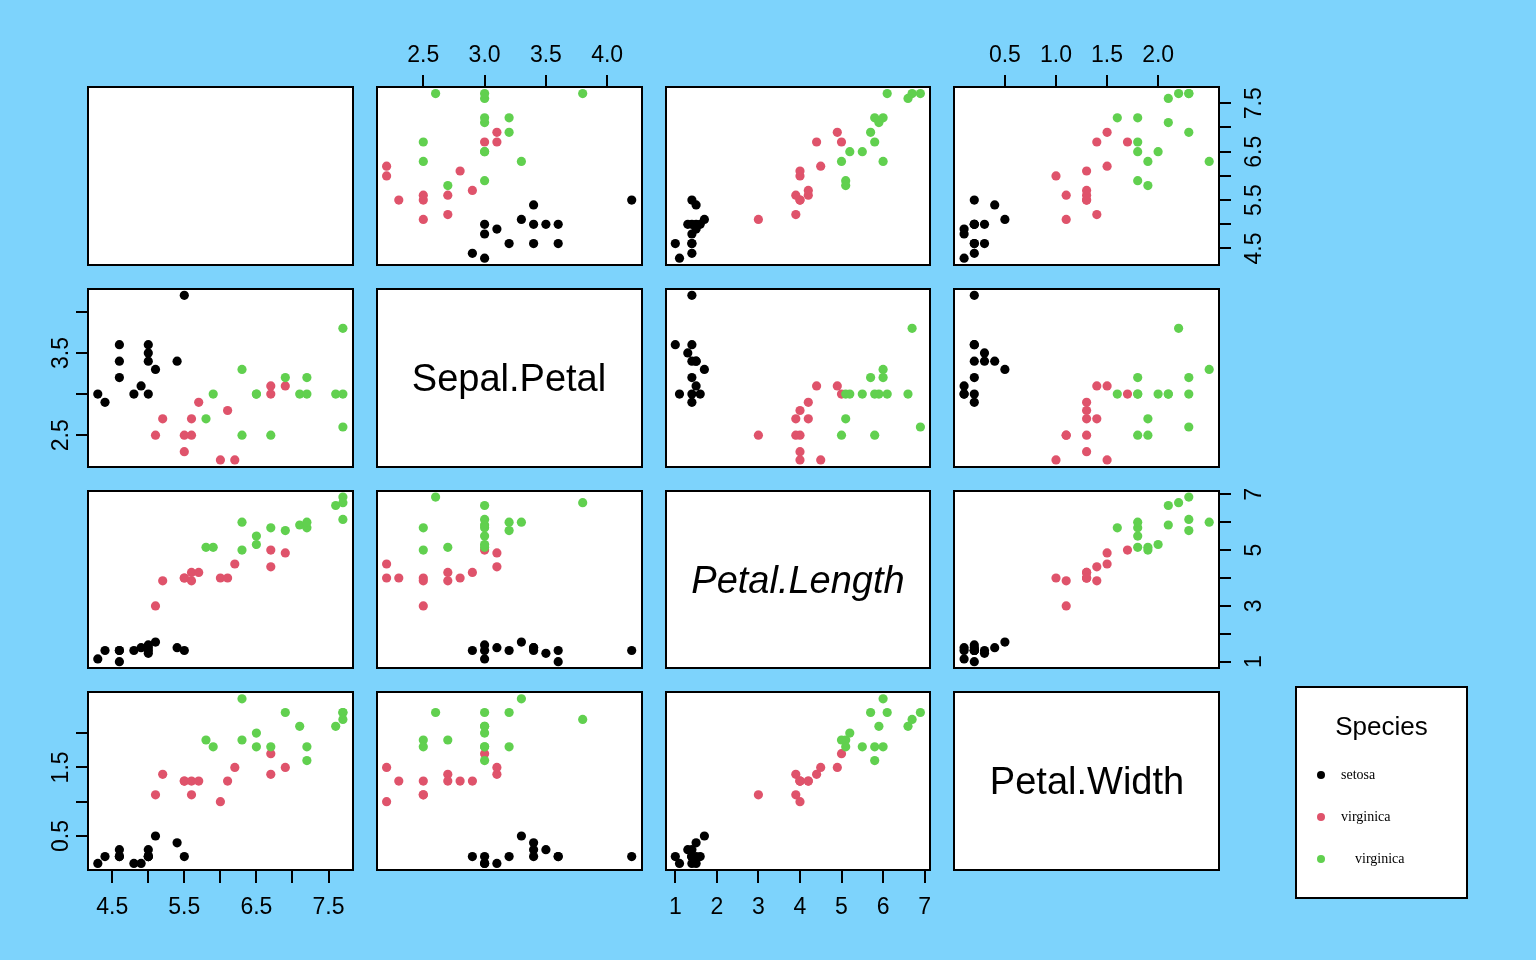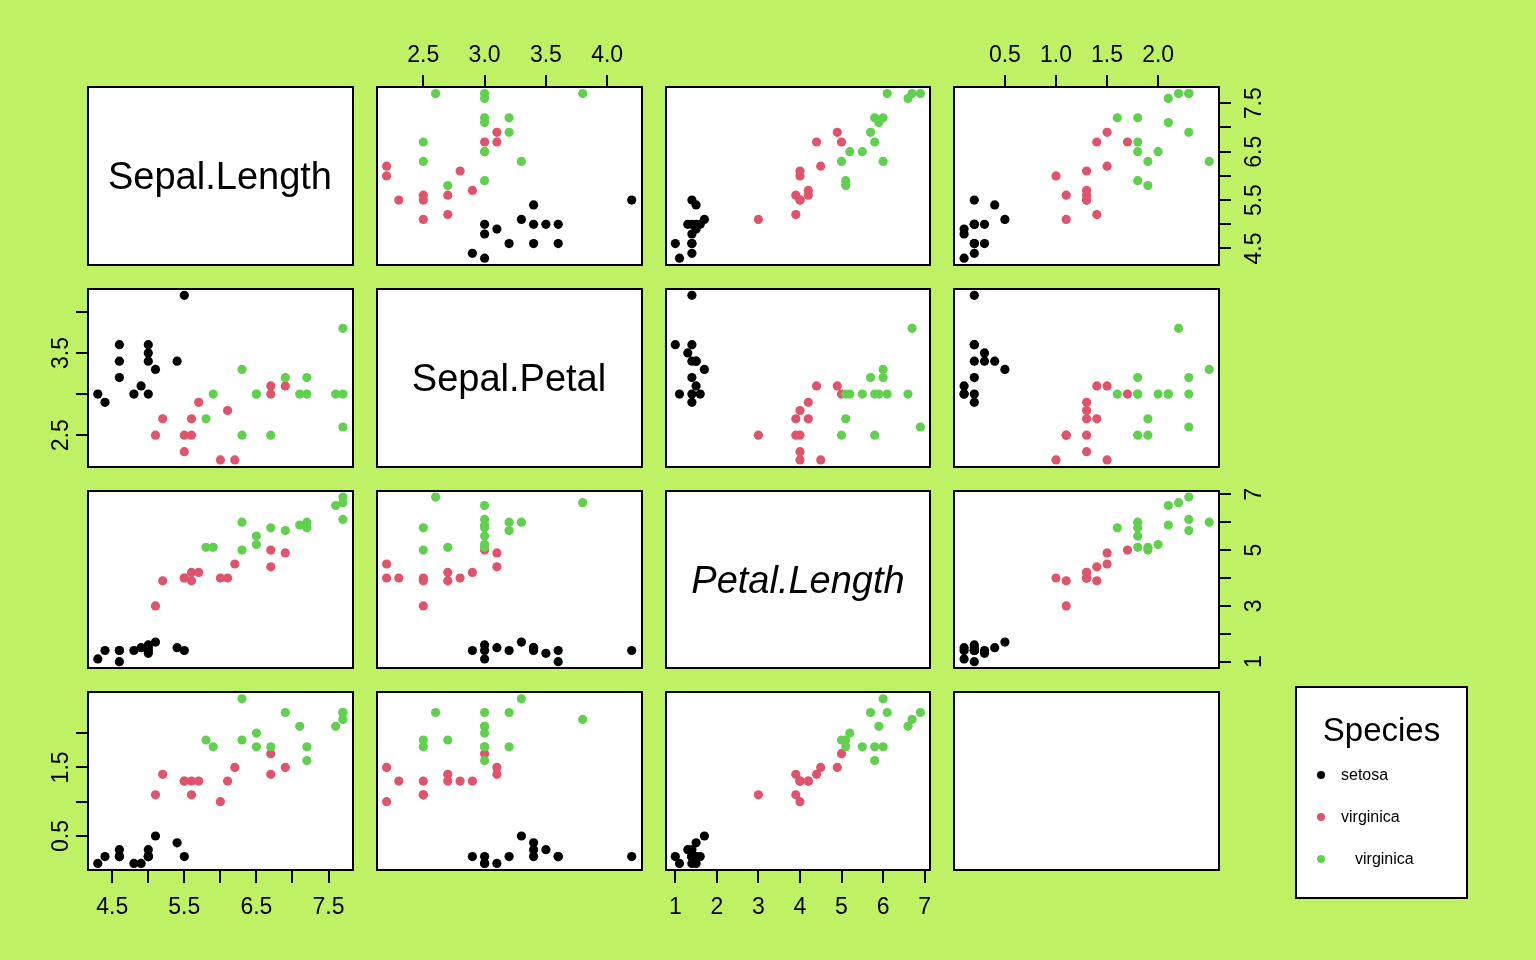--- a/index.html
+++ b/index.html
@@ -1,34 +1,34 @@
 <!DOCTYPE html>
 <html><head>
 <meta charset="utf-8">
 <style>
   html,body{margin:0;padding:0;background:#ffffff;}
-  .stage{position:relative;width:1536px;height:960px;background:#bef264;
+  .stage{position:relative;width:1536px;height:960px;background:#7dd3fc;
          font-family:"Liberation Sans",sans-serif;overflow:hidden;}
   #plot-svg{position:absolute;left:0;top:0;}
   .diag{position:absolute;transform:translate(-50%,-50%);font-size:38px;color:#000;
         white-space:nowrap;letter-spacing:0px;}
   .d0{left:220px;top:176px;}
   .d1{left:509px;top:378px;}
   .d2{left:798px;top:580px;font-style:italic;}
   .d3{left:1087px;top:781px;}
   .legend{position:absolute;left:1295px;top:686px;width:173px;height:213px;
           border:2px solid #000;box-sizing:border-box;background:#fff;}
   .legend-title{position:absolute;left:0;top:23px;width:100%;text-align:center;
-                font-size:33px;color:#000;}
+                font-size:26px;color:#000;}
   .legend-item{position:absolute;left:0;width:100%;height:24px;display:flex;
                align-items:center;}
   .li0{top:75px;} .li1{top:117px;} .li2{top:159px;gap:14px;}
   .legend-dot{width:8px;height:8px;border-radius:50%;background:#000;
               margin-left:20px;flex:0 0 auto;}
-  .legend-label{margin-left:16px;font-size:16px;color:#000;white-space:nowrap;}
+  .legend-label{margin-left:16px;font-size:14px;color:#000;white-space:nowrap;font-family:Liberation Serif, serif;}
 </style>
 </head>
 <body>
 
 <div class="stage">
 
   <svg id="plot-svg" width="1536" height="960">
       <rect x="88" y="87" width="264.75" height="177.75" fill="#ffffff" stroke="#000" stroke-width="2" shape-rendering="crispEdges"></rect>
       <rect x="376.75" y="87" width="264.75" height="177.75" fill="#ffffff" stroke="#000" stroke-width="2" shape-rendering="crispEdges"></rect>
       <rect x="665.5" y="87" width="264.75" height="177.75" fill="#ffffff" stroke="#000" stroke-width="2" shape-rendering="crispEdges"></rect>
@@ -619,23 +619,23 @@
       <circle cx="870.6" cy="712.5" r="4.6" fill="#61D04F"></circle>
       <circle cx="878.9" cy="726.3" r="4.6" fill="#61D04F"></circle>
       <circle cx="874.7" cy="760.6" r="4.6" fill="#61D04F"></circle>
       <circle cx="883.1" cy="746.8" r="4.6" fill="#61D04F"></circle>
       <circle cx="908.0" cy="726.3" r="4.6" fill="#61D04F"></circle>
       <circle cx="920.4" cy="712.5" r="4.6" fill="#61D04F"></circle>
       <circle cx="887.2" cy="712.5" r="4.6" fill="#61D04F"></circle>
       <circle cx="912.1" cy="719.4" r="4.6" fill="#61D04F"></circle>
     </svg>
 
-  <div class="diag d0">Sepal.Length</div>
   <div class="diag d1">Sepal.Petal</div>
   <div class="diag d2">Petal.Length</div>
+  <div class="diag d3">Petal.Width</div>
 
   <div class="legend">
     <div class="legend-title">Species</div>
     <div class="legend-item li0">
       <span class="legend-dot" style="background: rgb(0, 0, 0);"></span>
       <span class="legend-label">setosa</span>
     </div>
     <div class="legend-item li1">
       <span class="legend-dot" style="background: rgb(223, 83, 107);"></span>
       <span class="legend-label">virginica</span>

